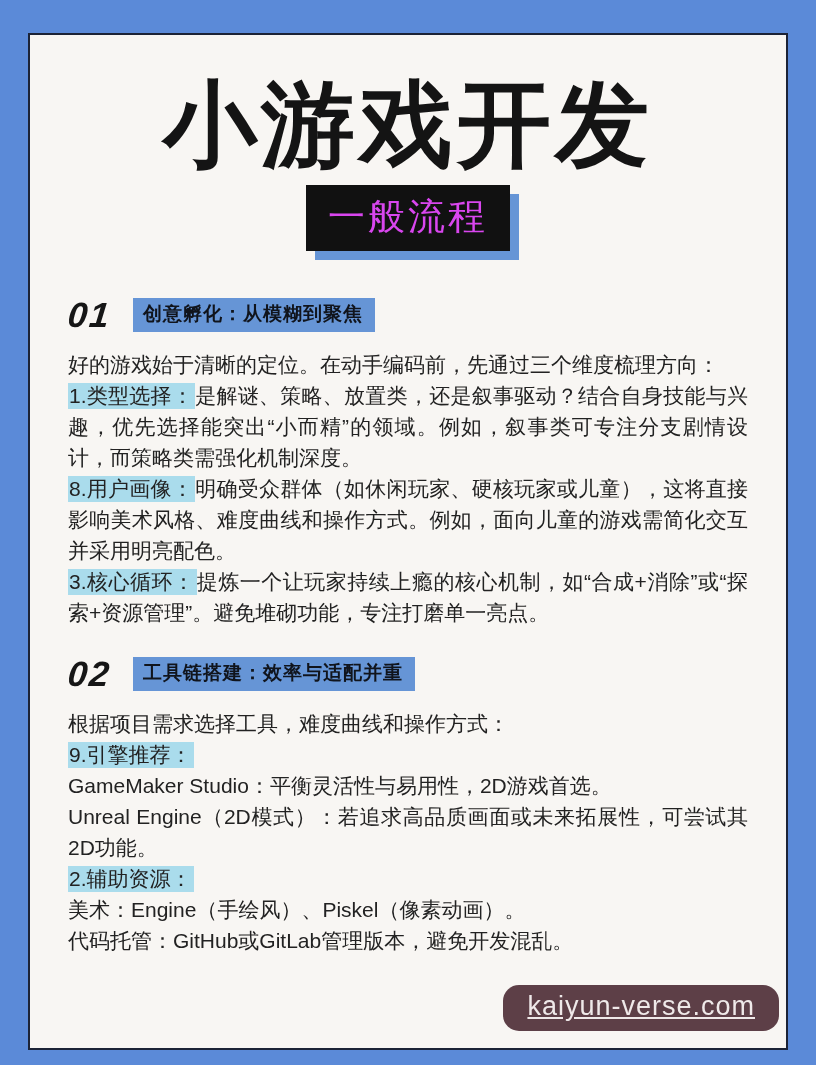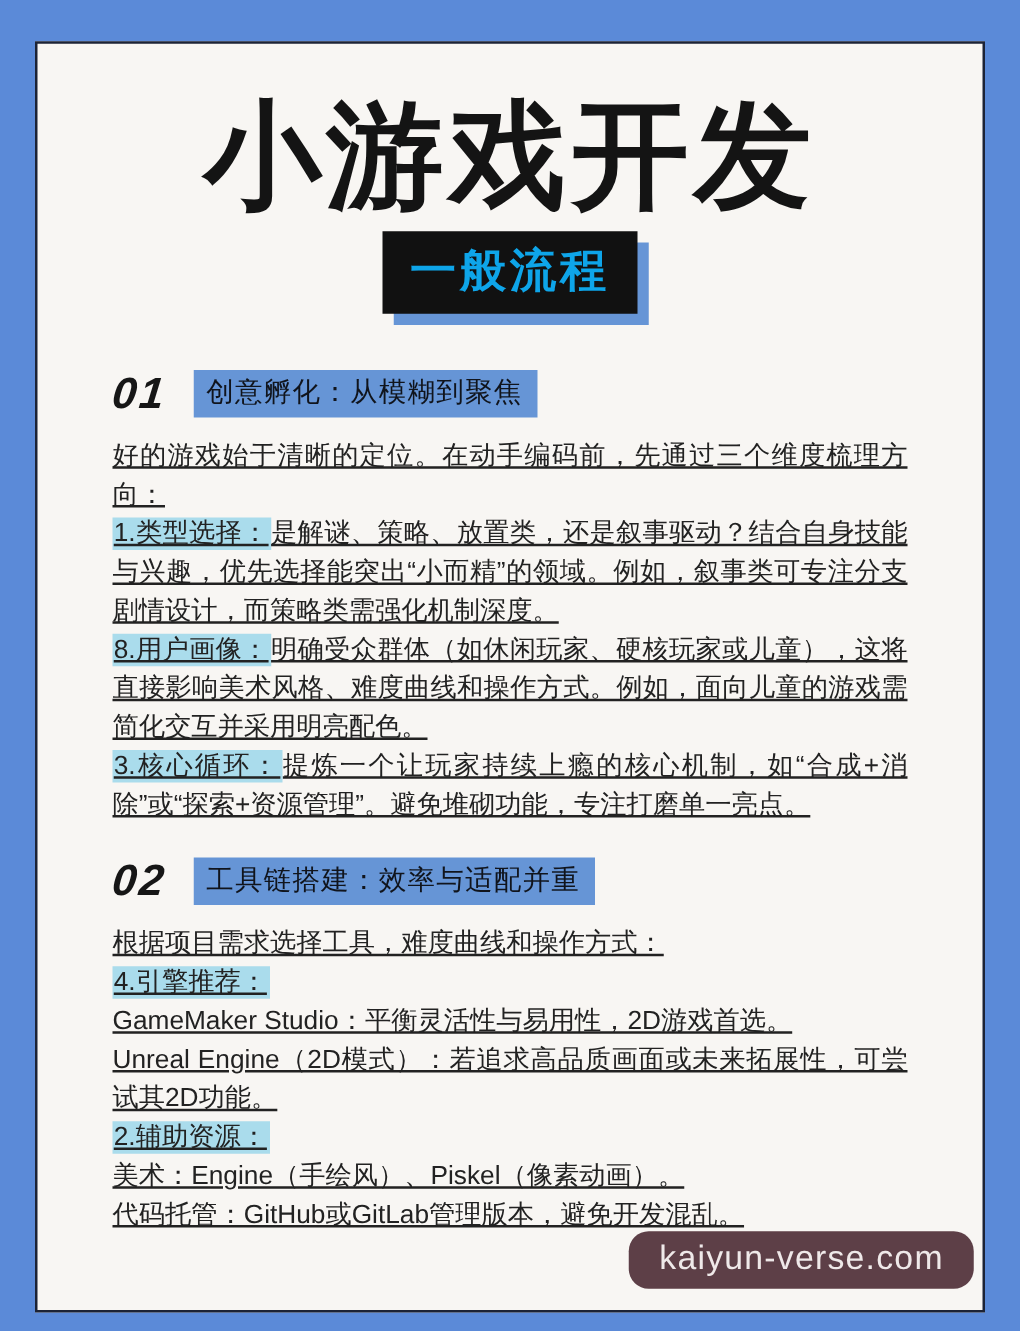--- a/index.html
+++ b/index.html
@@ -21,43 +21,43 @@
     color:var(--text);
     overflow:hidden;
     position:relative;
   }
   .card{
     position:absolute;
     left:28px; top:33px;
     width:760px; height:1017px;
     background:var(--card-bg);
     border:2px solid var(--card-border);
-    padding:0 60px;
+    padding:0 38px;
   }
   .page-title{
     margin-top:36px;
     text-align:center;
     font-size:94px;
     font-weight:900;
     letter-spacing:4px;
     color:#141414;
     line-height:1.15;
     white-space:nowrap;
   }
   .badge-wrap{
     text-align:center;
     margin-top:6px;
     height:70px;
   }
   .subtitle-badge{
     display:inline-block;
     background:var(--badge-bg);
-    color:#0ea5e9;
+    color:#d946ef;
     font-size:37px;
-    font-weight:700;
+    font-weight:400;
     letter-spacing:3px;
     padding:7px 22px 9px 22px;
     box-shadow:9px 9px 0 0 var(--badge-shadow);
     text-align:center;
   }
   .sections{
     margin-top:40px;
   }
   .section + .section{
     margin-top:26px;
@@ -72,47 +72,47 @@
     font-size:35px;
     font-weight:900;
     font-style:italic;
     letter-spacing:2px;
     color:#161616;
     transform:skewX(-6deg);
   }
   .sec-title{
     background:var(--heading-hl);
     color:#10141c;
-    font-size:22px;
-    font-weight:normal;
+    font-size:19px;
+    font-weight:bold;
     letter-spacing:1px;
     padding:4px 12px 7px 10px;
     line-height:1.25;
   }
   .sec-body p{
     font-size:21px;
     line-height:31px;
     color:var(--text);
     text-align:justify;
-    text-decoration:underline;
   }
   .hl{
     background:var(--inline-hl);
     padding:1px 2px 2px 1px;
   }
   .watermark{
     position:absolute;
     right:7px;
     bottom:17px;
     background:var(--watermark-bg);
     color:#efe9e9;
     font-size:27px;
     padding:6px 24px 9px 24px;
     border-radius:16px;
     letter-spacing:1px;
+    text-decoration:underline;
   }
 </style>
 </head>
 <body>
 
 <div class="card">
   <h1 class="page-title">小游戏开发</h1>
   <div class="badge-wrap">
     <div class="subtitle-badge">一般流程</div>
   </div>
@@ -130,21 +130,21 @@
         </div>
   </section>
 
   <section class="section">
     <div class="sec-head">
       <span class="sec-num">02</span>
       <span class="sec-title">工具链搭建：效率与适配并重</span>
     </div>
     <div class="sec-body">
           <p>根据项目需求选择工具，难度曲线和操作方式：</p>
-          <p><span class="hl">4.引擎推荐：</span></p>
+          <p><span class="hl">9.引擎推荐：</span></p>
           <p>GameMaker Studio：平衡灵活性与易用性，2D游戏首选。</p>
           <p>Unreal Engine（2D模式）：若追求高品质画面或未来拓展性，可尝试其2D功能。</p>
           <p><span class="hl">2.辅助资源：</span></p>
           <p>美术：Engine（手绘风）、Piskel（像素动画）。</p>
           <p>代码托管：GitHub或GitLab管理版本，避免开发混乱。</p>
         </div>
   </section>
 </div>
   <div class="watermark">kaiyun-verse.com</div>
 </div>

